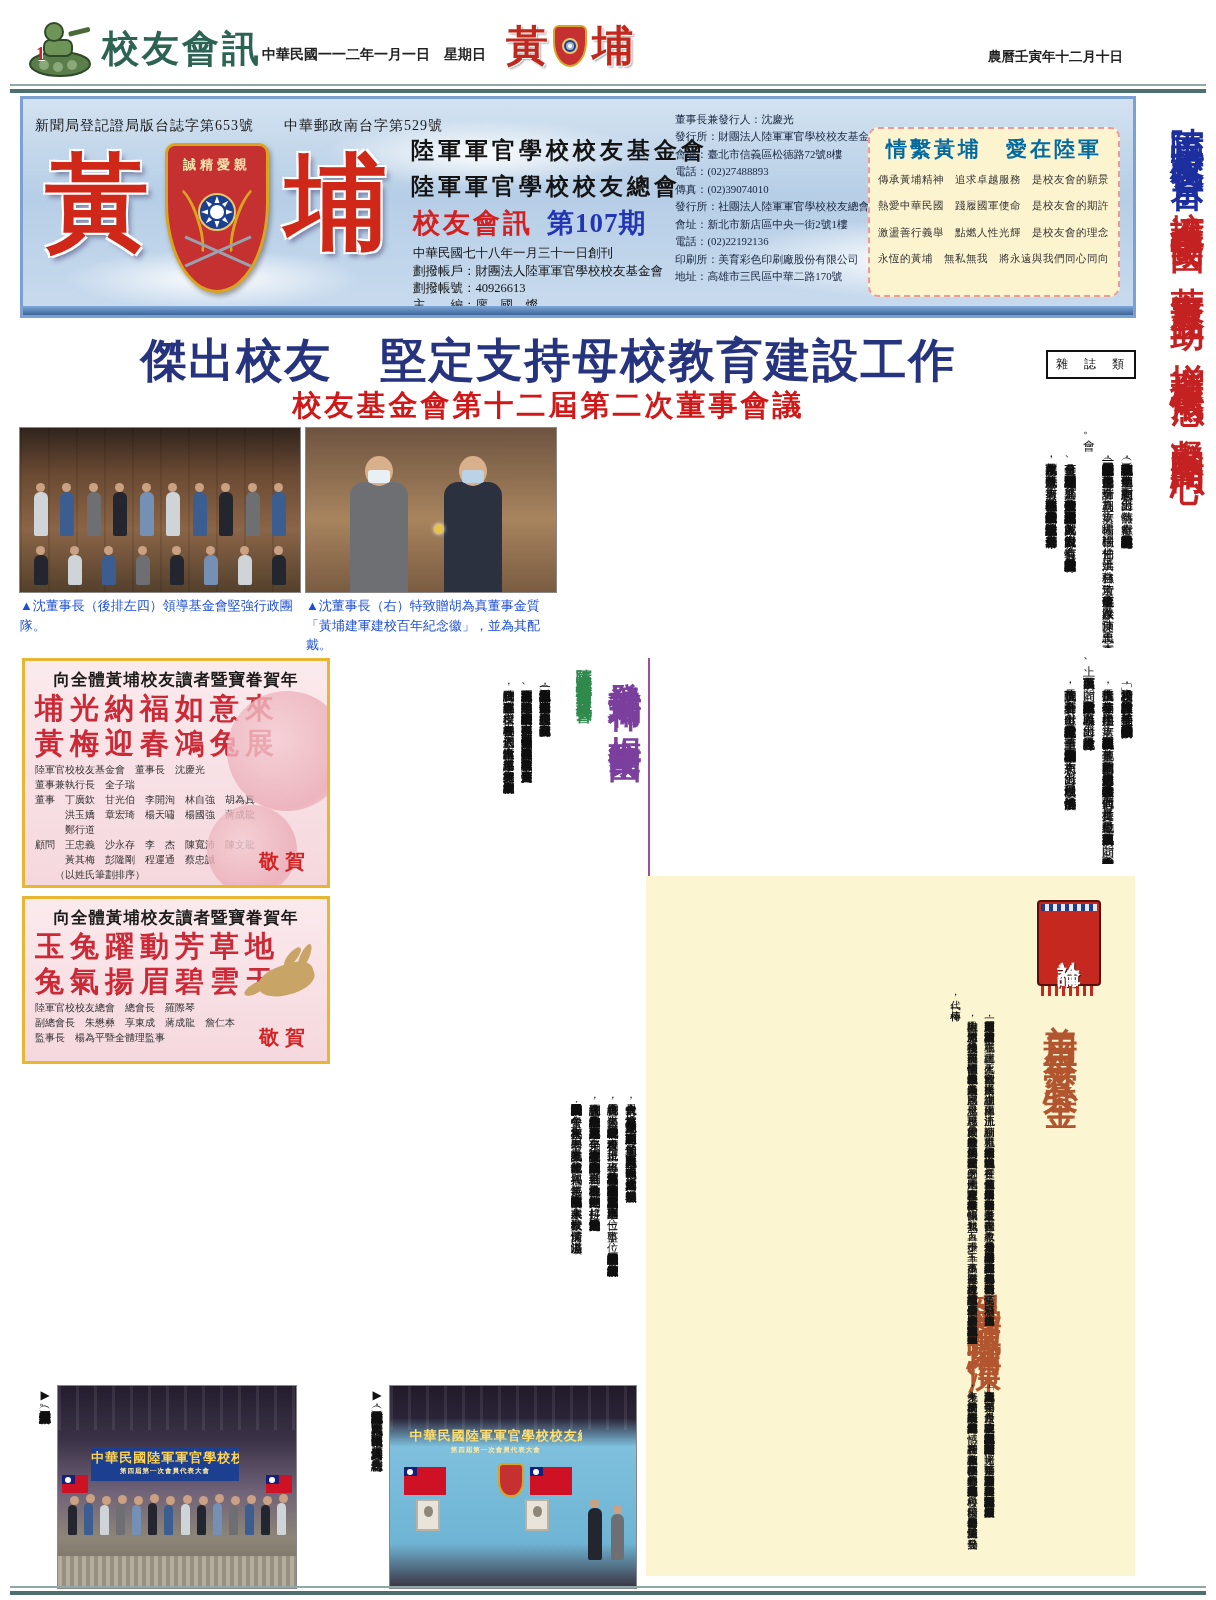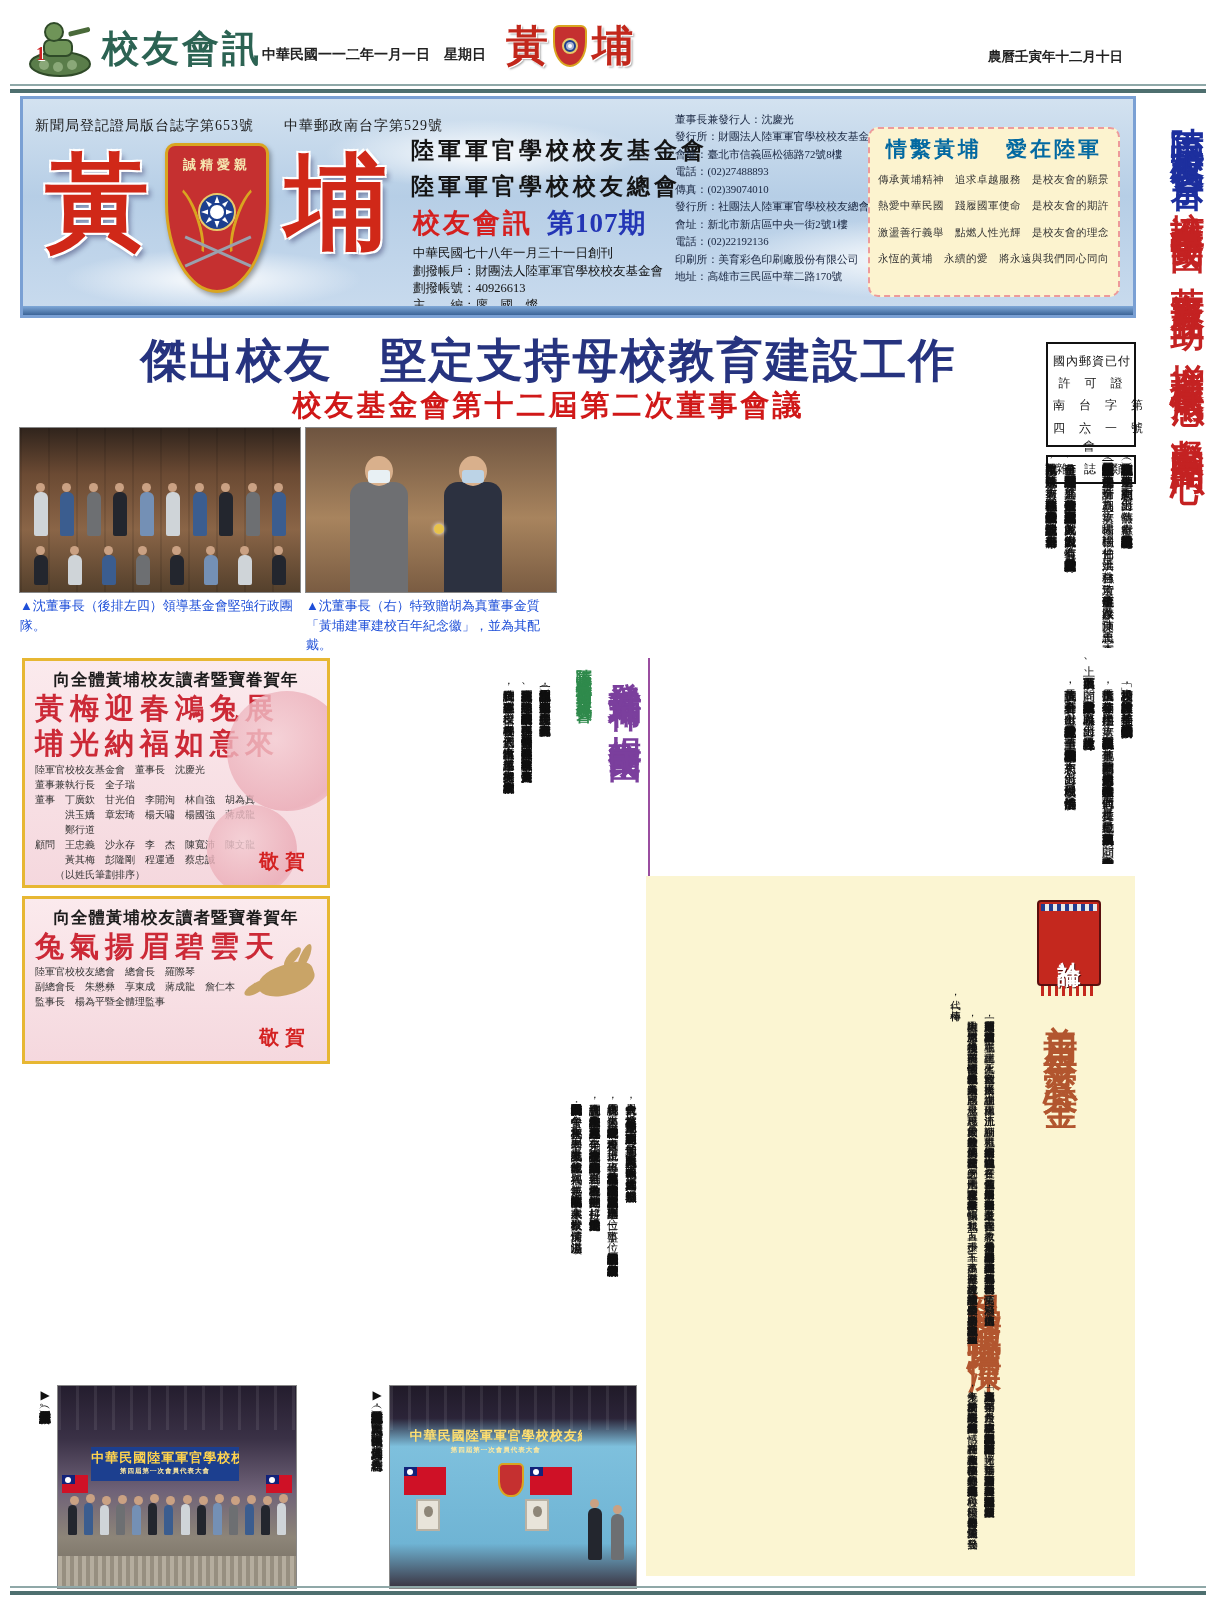--- a/index.html
+++ b/index.html
@@ -213,38 +213,32 @@
     <div>會址：新北市新店區中央一街2號1樓</div>
     <div>電話：(02)22192136</div>
     <div>印刷所：美育彩色印刷廠股份有限公司</div>
     <div>地址：高雄市三民區中華二路170號</div>
   </div>
   <div class="abs motto-box">
     <div class="t">情繫黃埔　愛在陸軍</div>
     <div class="l">傳承黃埔精神　追求卓越服務　是校友會的願景</div>
     <div class="l">熱愛中華民國　踐履國軍使命　是校友會的期許</div>
     <div class="l">激盪善行義舉　點燃人性光輝　是校友會的理念</div>
-    <div class="l">永恆的黃埔　永續的愛　將永遠與我們同心同向</div>
+    <div class="l">永恆的黃埔　無私無我　將永遠與我們同心同向</div>
   </div>
   <div class="strip"></div>
 </div>
 
 <div class="abs v" id="sidebar">
   <span class="blue">陸軍官校校友會宗旨─</span><span class="red">擁護中華民國　落實服務互助　增進校友情感　凝聚團結同心</span>
 </div>
 
 <div class="abs headline sans">傑出校友　堅定支持母校教育建設工作</div>
 <div class="abs subhead sans">校友基金會第十二屆第二次董事會議</div>
 <div class="abs postage">
-  <div class="bx">
-    <div>國內郵資已付</div>
-    <div>許　可　證</div>
-    <div>南　台　字　第</div>
-    <div>四　六　一　號</div>
-  </div>
   <div class="bx2">雜　誌　類</div>
 </div>
 
 <div class="abs photo" id="ph1">
   <div class="woodlines"></div>
   <div class="figrow" style="bottom:34%;">
     <div class="fig w"></div>
       <div class="fig b"></div>
     <div class="fig g"></div>
       <div class="fig d"></div>
@@ -290,35 +284,36 @@
   <p>人「愛校護校」精神，回饋支持母校教育建設工作，造福黃埔莘莘學子，特致贈相同金幣由丁創辦人公子丁欽董事代表接受。</p>
   <p>沈董事長指出，今年基金募款金額，半年內已達標，丁廣欽、楊國強和林自強三位董事各捐款百萬元以上，其他董事、顧問捐款數十萬元，這是大家共同合作努力的成果，本人特致贈三位董事每人金幣各乙枚，對他們而言，是一種支持，也是一種鼓勵。爾後凡捐款百萬元以上的董事、顧問，本人自費致贈金幣乙枚；捐款十萬元以上、百萬元以下的董事、顧問，本人自費致贈建校百年金質紀念徽乙枚，藉以凝聚向心，出錢出力，挹注母校教育建設工作。</p>
   <p>沈董事長強調，基金會不計名利，奉獻付出，基金經費完全挹注母校教育建設工作，全體董事、顧問咸傳承基金會丁創辦人「愛校護校」精神，不忘初衷，出錢出力，展現回饋母校、造福學子的情感濃度。</p>
 </div>
 <div class="abs pdivider"></div>
 
 <div class="abs greet" id="greet1">
   <div class="peony" style="right:-20px;top:30px;width:120px;height:120px;"></div>
   <div class="peony" style="right:30px;bottom:-10px;width:90px;height:90px;"></div>
   <div class="hd">向全體黃埔校友讀者暨寶眷賀年</div>
+  <div class="couplet">埔光納福如意來</div>
   <div class="couplet">黃梅迎春鴻兔展</div>
-  <div class="couplet">埔光納福如意來</div>
   <div class="pl">陸軍官校校友基金會　董事長　沈慶光</div>
   <div class="pl">董事兼執行長　全子瑞</div>
   <div class="pl">董事　丁廣欽　甘光伯　李開洵　林自強　胡為真</div>
   <div class="pl">　　　洪玉嬌　章宏琦　楊天嘯　楊國強　蔣成龍</div>
   <div class="pl">　　　鄭行道</div>
   <div class="pl">顧問　王忠義　沙永存　李　杰　陳寬沛　陳文龍</div>
   <div class="pl">　　　黃其梅　彭隆剛　程運通　蔡忠誠</div>
   <div class="pl">　　（以姓氏筆劃排序）</div>
   <div class="cong">敬賀</div>
 </div>
 
 <div class="abs greet" id="greet2">
   <div class="hd">向全體黃埔校友讀者暨寶眷賀年</div>
+  <div class="couplet">玉兔躍動芳草地</div>
   <div class="couplet">兔氣揚眉碧雲天</div>
   <div class="rabbit">
     <div class="bd"></div>
       <div class="er"></div>
     <div class="er2"></div>
       <div class="lg"></div>
   </div>
   <div class="pl">陸軍官校校友總會　總會長　羅際琴</div>
   <div class="pl">副總會長　朱懋彝　享東成　蔣成龍　詹仁本</div>
   <div class="pl">監事長　楊為平暨全體理監事</div>

